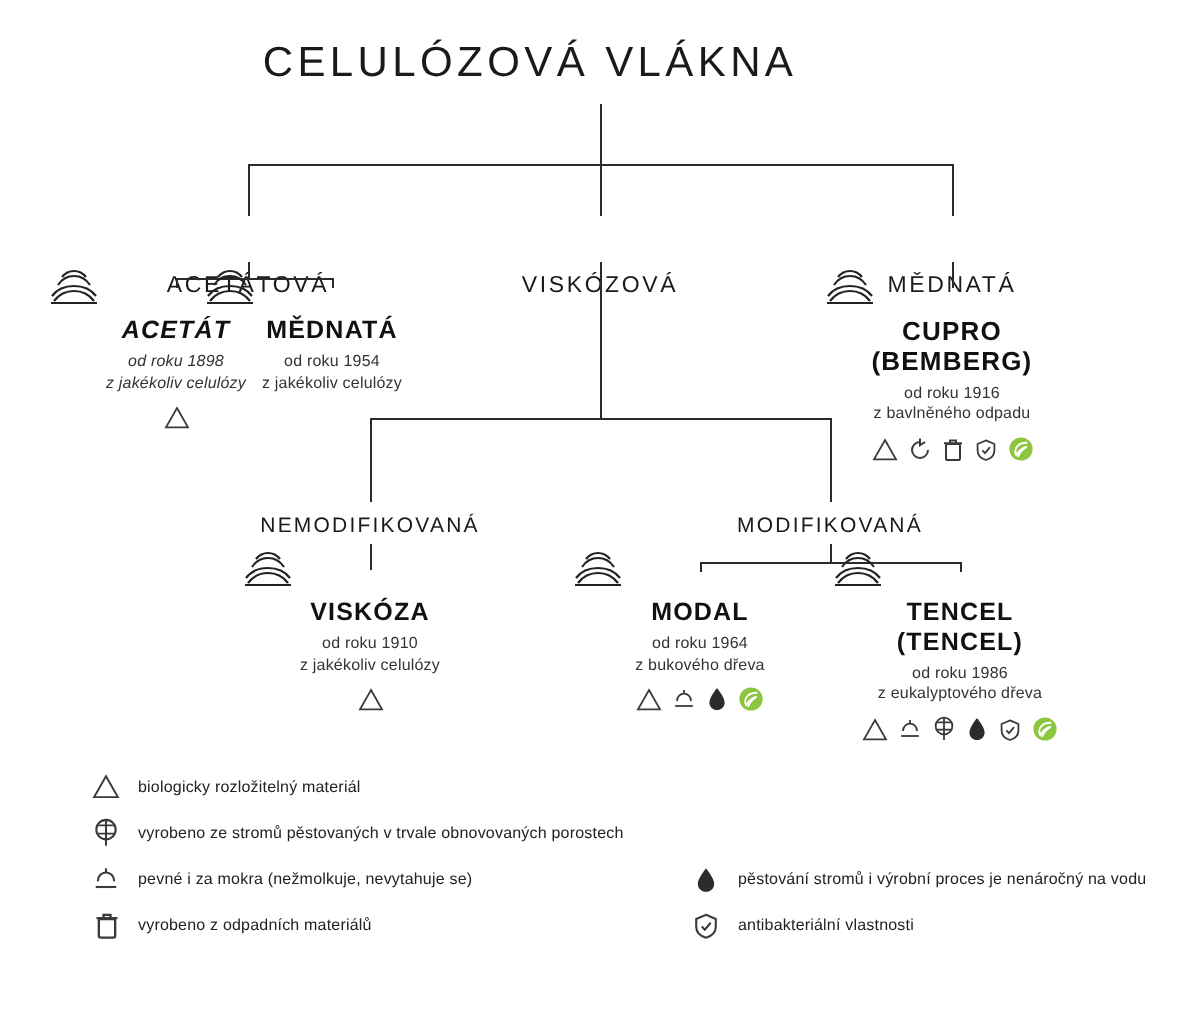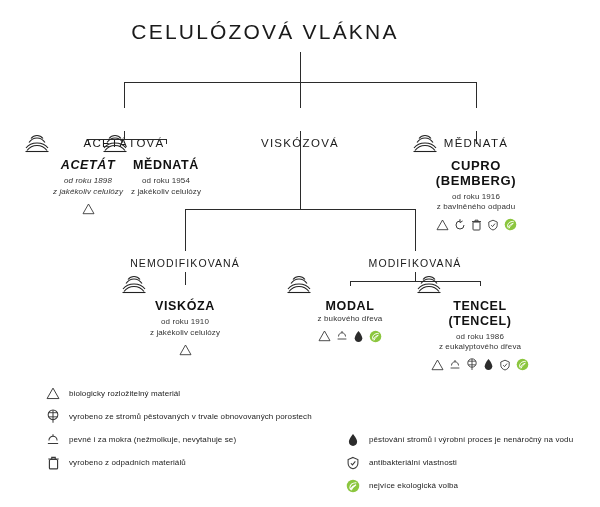--- a/index.html
+++ b/index.html
@@ -292,20 +292,21 @@
         <g fill="none" stroke="#222" stroke-width="1.1">
           <path d="M3 14 C6 10, 10 9, 14 9 C18 9, 22 10, 25 14"></path>
           <path d="M4 16.5 C7 12.5, 11 11.5, 14 11.5 C17 11.5, 21 12.5, 24 16.5"></path>
           <path d="M6 8.5 C8 5.5, 11 4, 14 4 C17 4, 20 5.5, 22 8.5"></path>
           <path d="M8 4.5 C10 2, 12 1.5, 14 1.5 C16 1.5, 18 2, 20 4.5"></path>
         </g>
         <path d="M2.5 17.5 L25.5 17.5" stroke="#222" stroke-width="1.1" fill="none"></path>
       </svg>
     </span>
     <div class="name">MODAL</div>
+    <div class="meta">od roku 1964</div>
     <div class="meta" style="margin-top:0">z bukového dřeva</div>
     <div class="badges">
       <span>
         <svg width="13" height="12" viewBox="0 0 13 12">
             <path d="M6.5 1 L12 10.7 H1 Z" fill="none" stroke="#3a3a3a" stroke-width="0.9"></path>
           </svg>
       </span>
       <span>
         <svg width="12" height="12" viewBox="0 0 12 12">
           <path d="M2.5 6.5 C2.5 4.2 4.2 2.8 6 2.8 C7.8 2.8 9.5 4.2 9.5 6.5" fill="none" stroke="#3a3a3a" stroke-width="0.9"></path>
@@ -445,27 +446,18 @@
       <div class="legend-row">
         <span class="lg-icon">
           <svg width="14" height="14" viewBox="0 0 12 12">
             <path d="M6 1.2 L10.2 3 V6.2 C10.2 8.6 8.4 10.3 6 11 C3.6 10.3 1.8 8.6 1.8 6.2 V3 Z" fill="none" stroke="#3a3a3a" stroke-width="0.9"></path>
             <path d="M4.2 6.2 L5.5 7.6 L8 4.6" fill="none" stroke="#3a3a3a" stroke-width="0.9"></path>
           </svg>
         </span>
         <span class="lg-text">antibakteriální vlastnosti</span>
       </div>
 
-      <div class="legend-row">
-        <span class="lg-icon">
-          <svg width="14" height="14" viewBox="0 0 13 13">
-            <circle cx="6.5" cy="6.5" r="5.8" fill="#8cc63f"></circle>
-            <path d="M9.3 3.4 C5.6 3.4 3.6 5.3 3.6 8 C3.6 8.6 3.8 9.1 4.1 9.5 C5.4 7.2 7.2 5.9 9.3 5.3 C7.6 6.5 5.9 8 5.1 10.1" fill="none" stroke="#ffffff" stroke-width="0.95" stroke-linecap="round"></path>
-          </svg>
-        </span>
-        <span class="lg-text">nejvíce ekologická volba</span>
-      </div>
 
     </div>
 
   </div>
 
 </div>
 
 </body></html>

